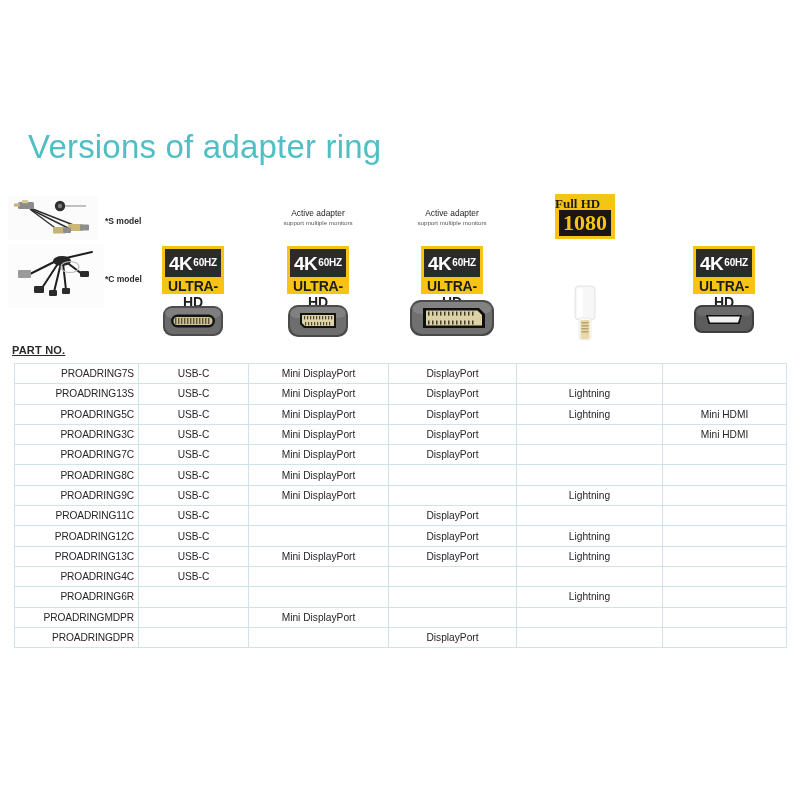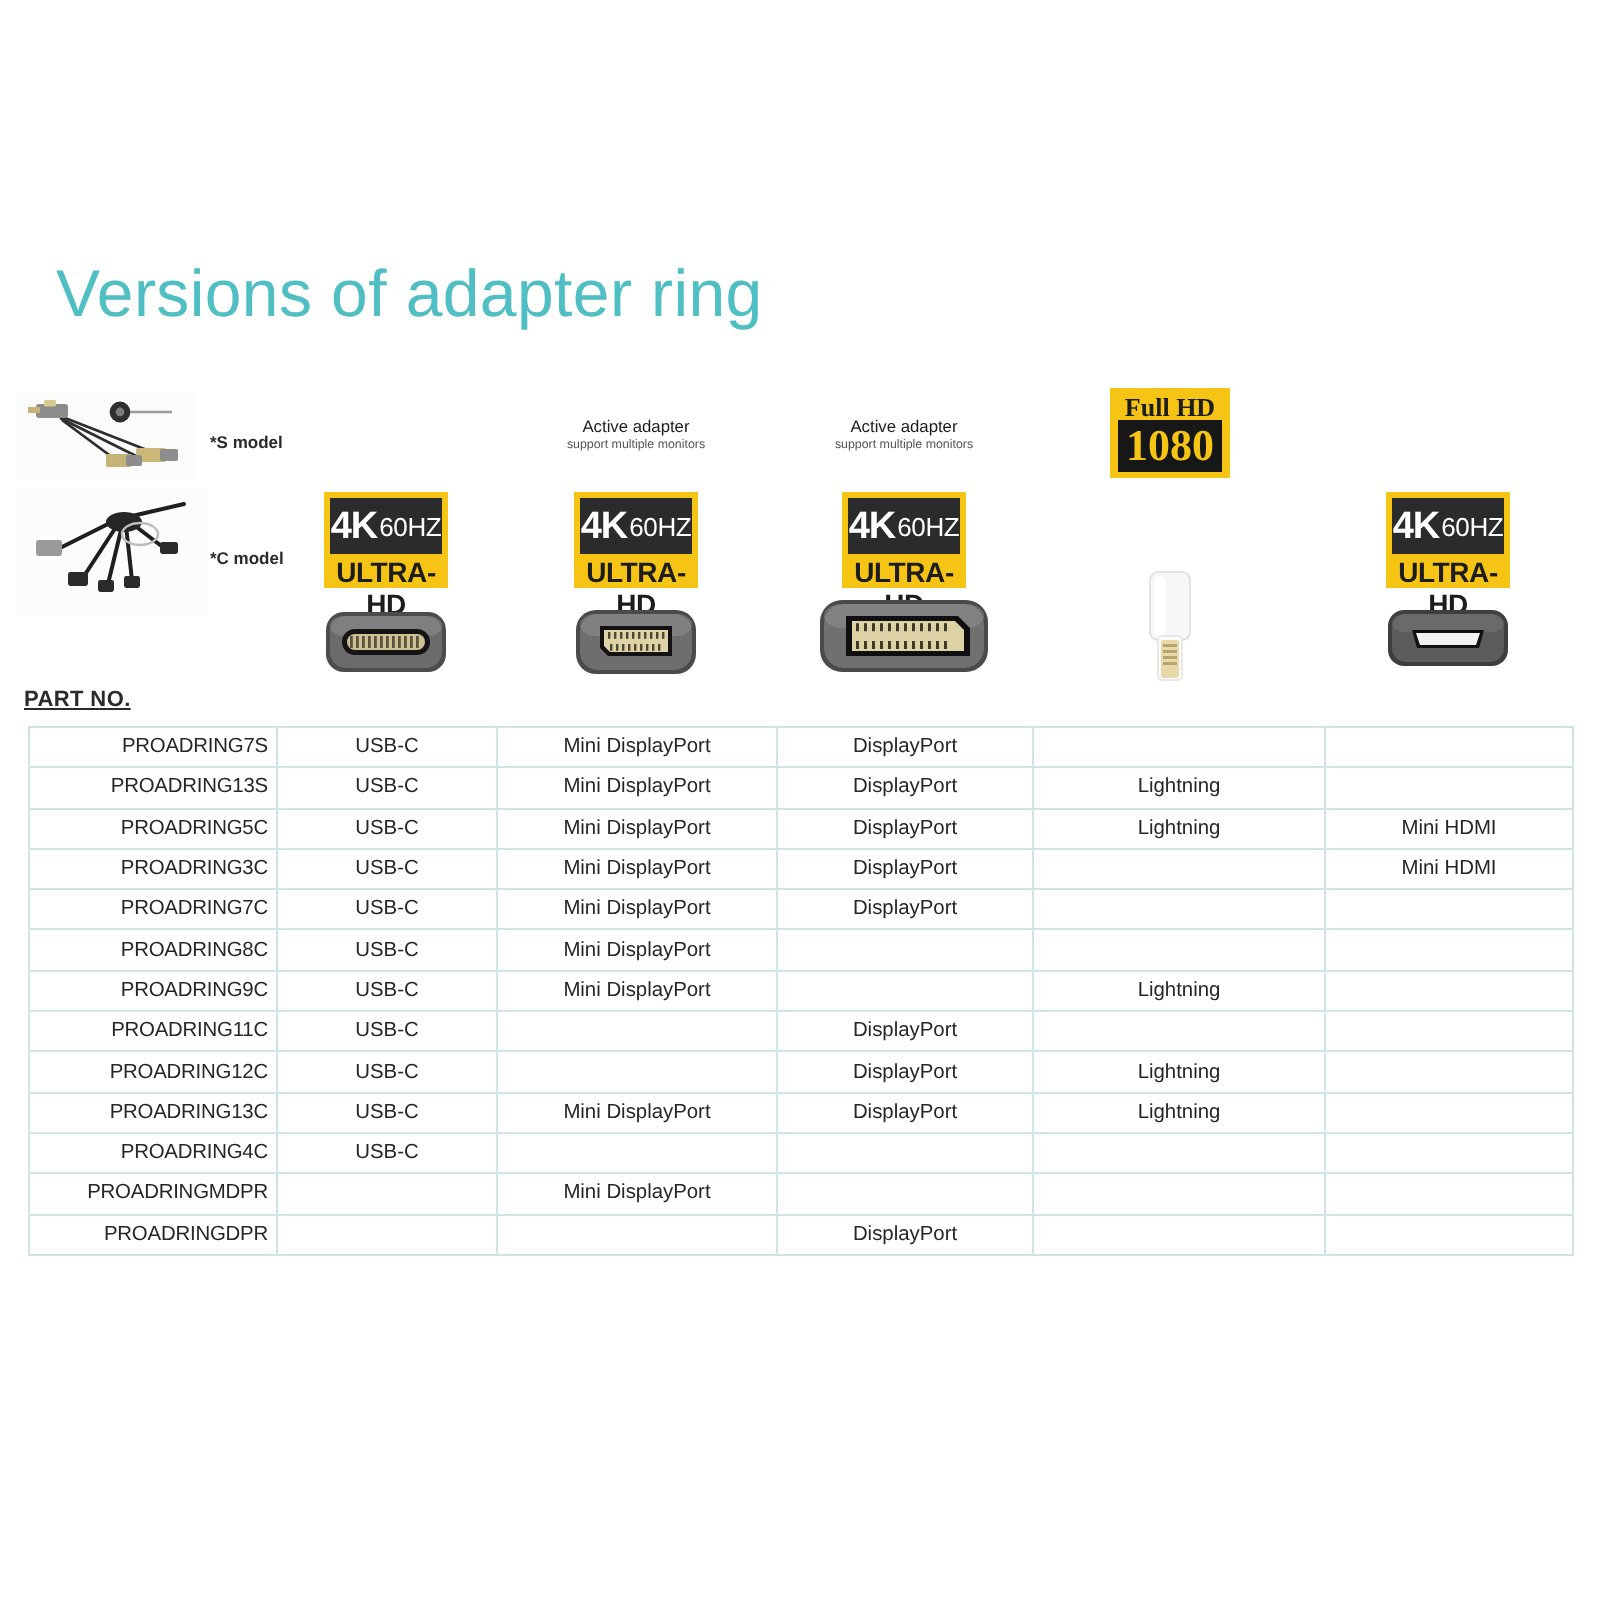--- a/index.html
+++ b/index.html
@@ -112,22 +112,22 @@
     align-items: center;
     justify-content: center;
     line-height: 1;
   }
   .badge-4k .bar .big {
     font-size: 19px;
     font-weight: 800;
     letter-spacing: -0.5px;
   }
   .badge-4k .bar .small {
-    font-size: 13px;
-    font-weight: 400;
+    font-size: 10px;
+    font-weight: 700;
     letter-spacing: -0.2px;
     margin-left: 1px;
   }
   .badge-4k .ultra {
     position: absolute;
     left: 0;
     top: 32px;
     width: 62px;
     text-align: center;
     font-size: 14px;
@@ -140,21 +140,20 @@
   .badge-fhd {
     position: absolute;
     width: 60px;
     height: 45px;
     background: #F6C414;
   }
   .badge-fhd .fhd-top {
     position: absolute;
     left: 0; top: 2px;
     width: 60px;
-    text-align: center;
     font-family: "Liberation Serif", serif;
     font-size: 13px;
     font-weight: 700;
     color: #1d1d1d;
     letter-spacing: 0px;
   }
   .badge-fhd .fhd-num {
     position: absolute;
     left: 4px; top: 16px;
     width: 52px;
@@ -544,20 +543,28 @@
           </tr>
           <tr>
             <td class="part">PROADRING4C</td>
             <td>USB-C</td>
             <td></td>
             <td></td>
             <td></td>
             <td></td>
           </tr>
           <tr>
+            <td class="part">PROADRING6R</td>
+            <td></td>
+            <td></td>
+            <td></td>
+            <td>Lightning</td>
+            <td></td>
+          </tr>
+          <tr>
             <td class="part">PROADRINGMDPR</td>
             <td></td>
             <td>Mini DisplayPort</td>
             <td></td>
             <td></td>
             <td></td>
           </tr>
           <tr>
             <td class="part">PROADRINGDPR</td>
             <td></td>

